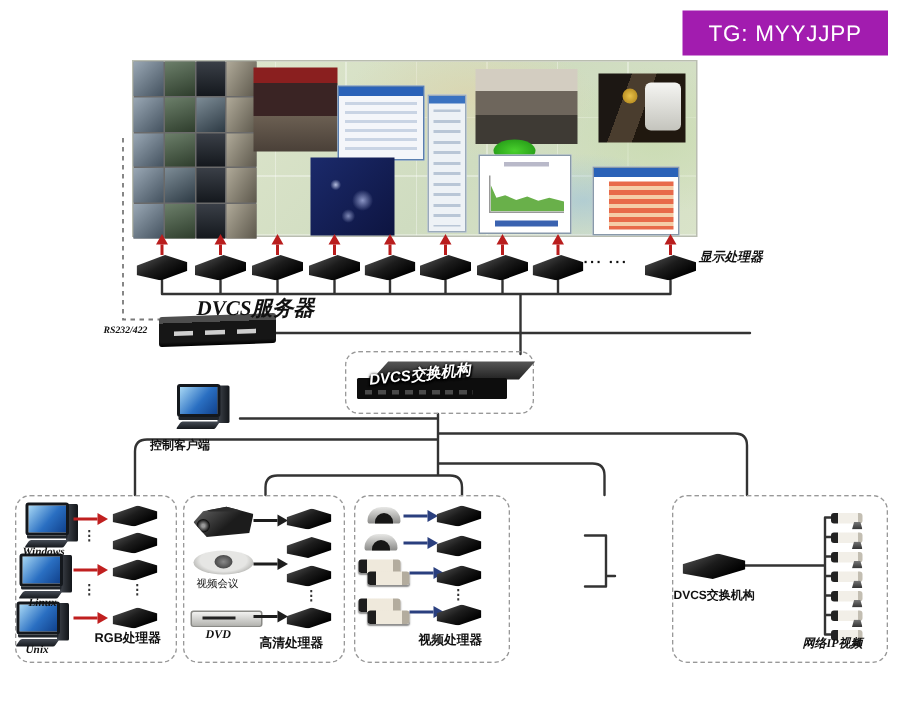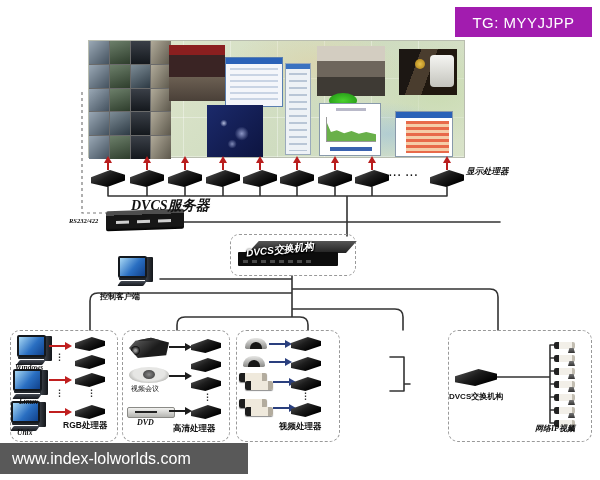--- a/index.html
+++ b/index.html
@@ -336,14 +336,13 @@
     <div class="ipcam" style="left:105px;top:10px"></div>
     <div class="ipcam" style="left:105px;top:23px"></div>
     <div class="ipcam" style="left:105px;top:36px"></div>
     <div class="ipcam" style="left:105px;top:49px"></div>
     <div class="ipcam" style="left:105px;top:62px"></div>
     <div class="ipcam" style="left:105px;top:75px"></div>
     <div class="ipcam" style="left:105px;top:88px"></div>
     <div class="lbl it" style="left:86px;top:92px;font-size:8px">网络IP视频</div>
   </div>
 
-  <div class="wmark">www.index-lolworlds.com</div>
 </div>
 
 </body></html>

